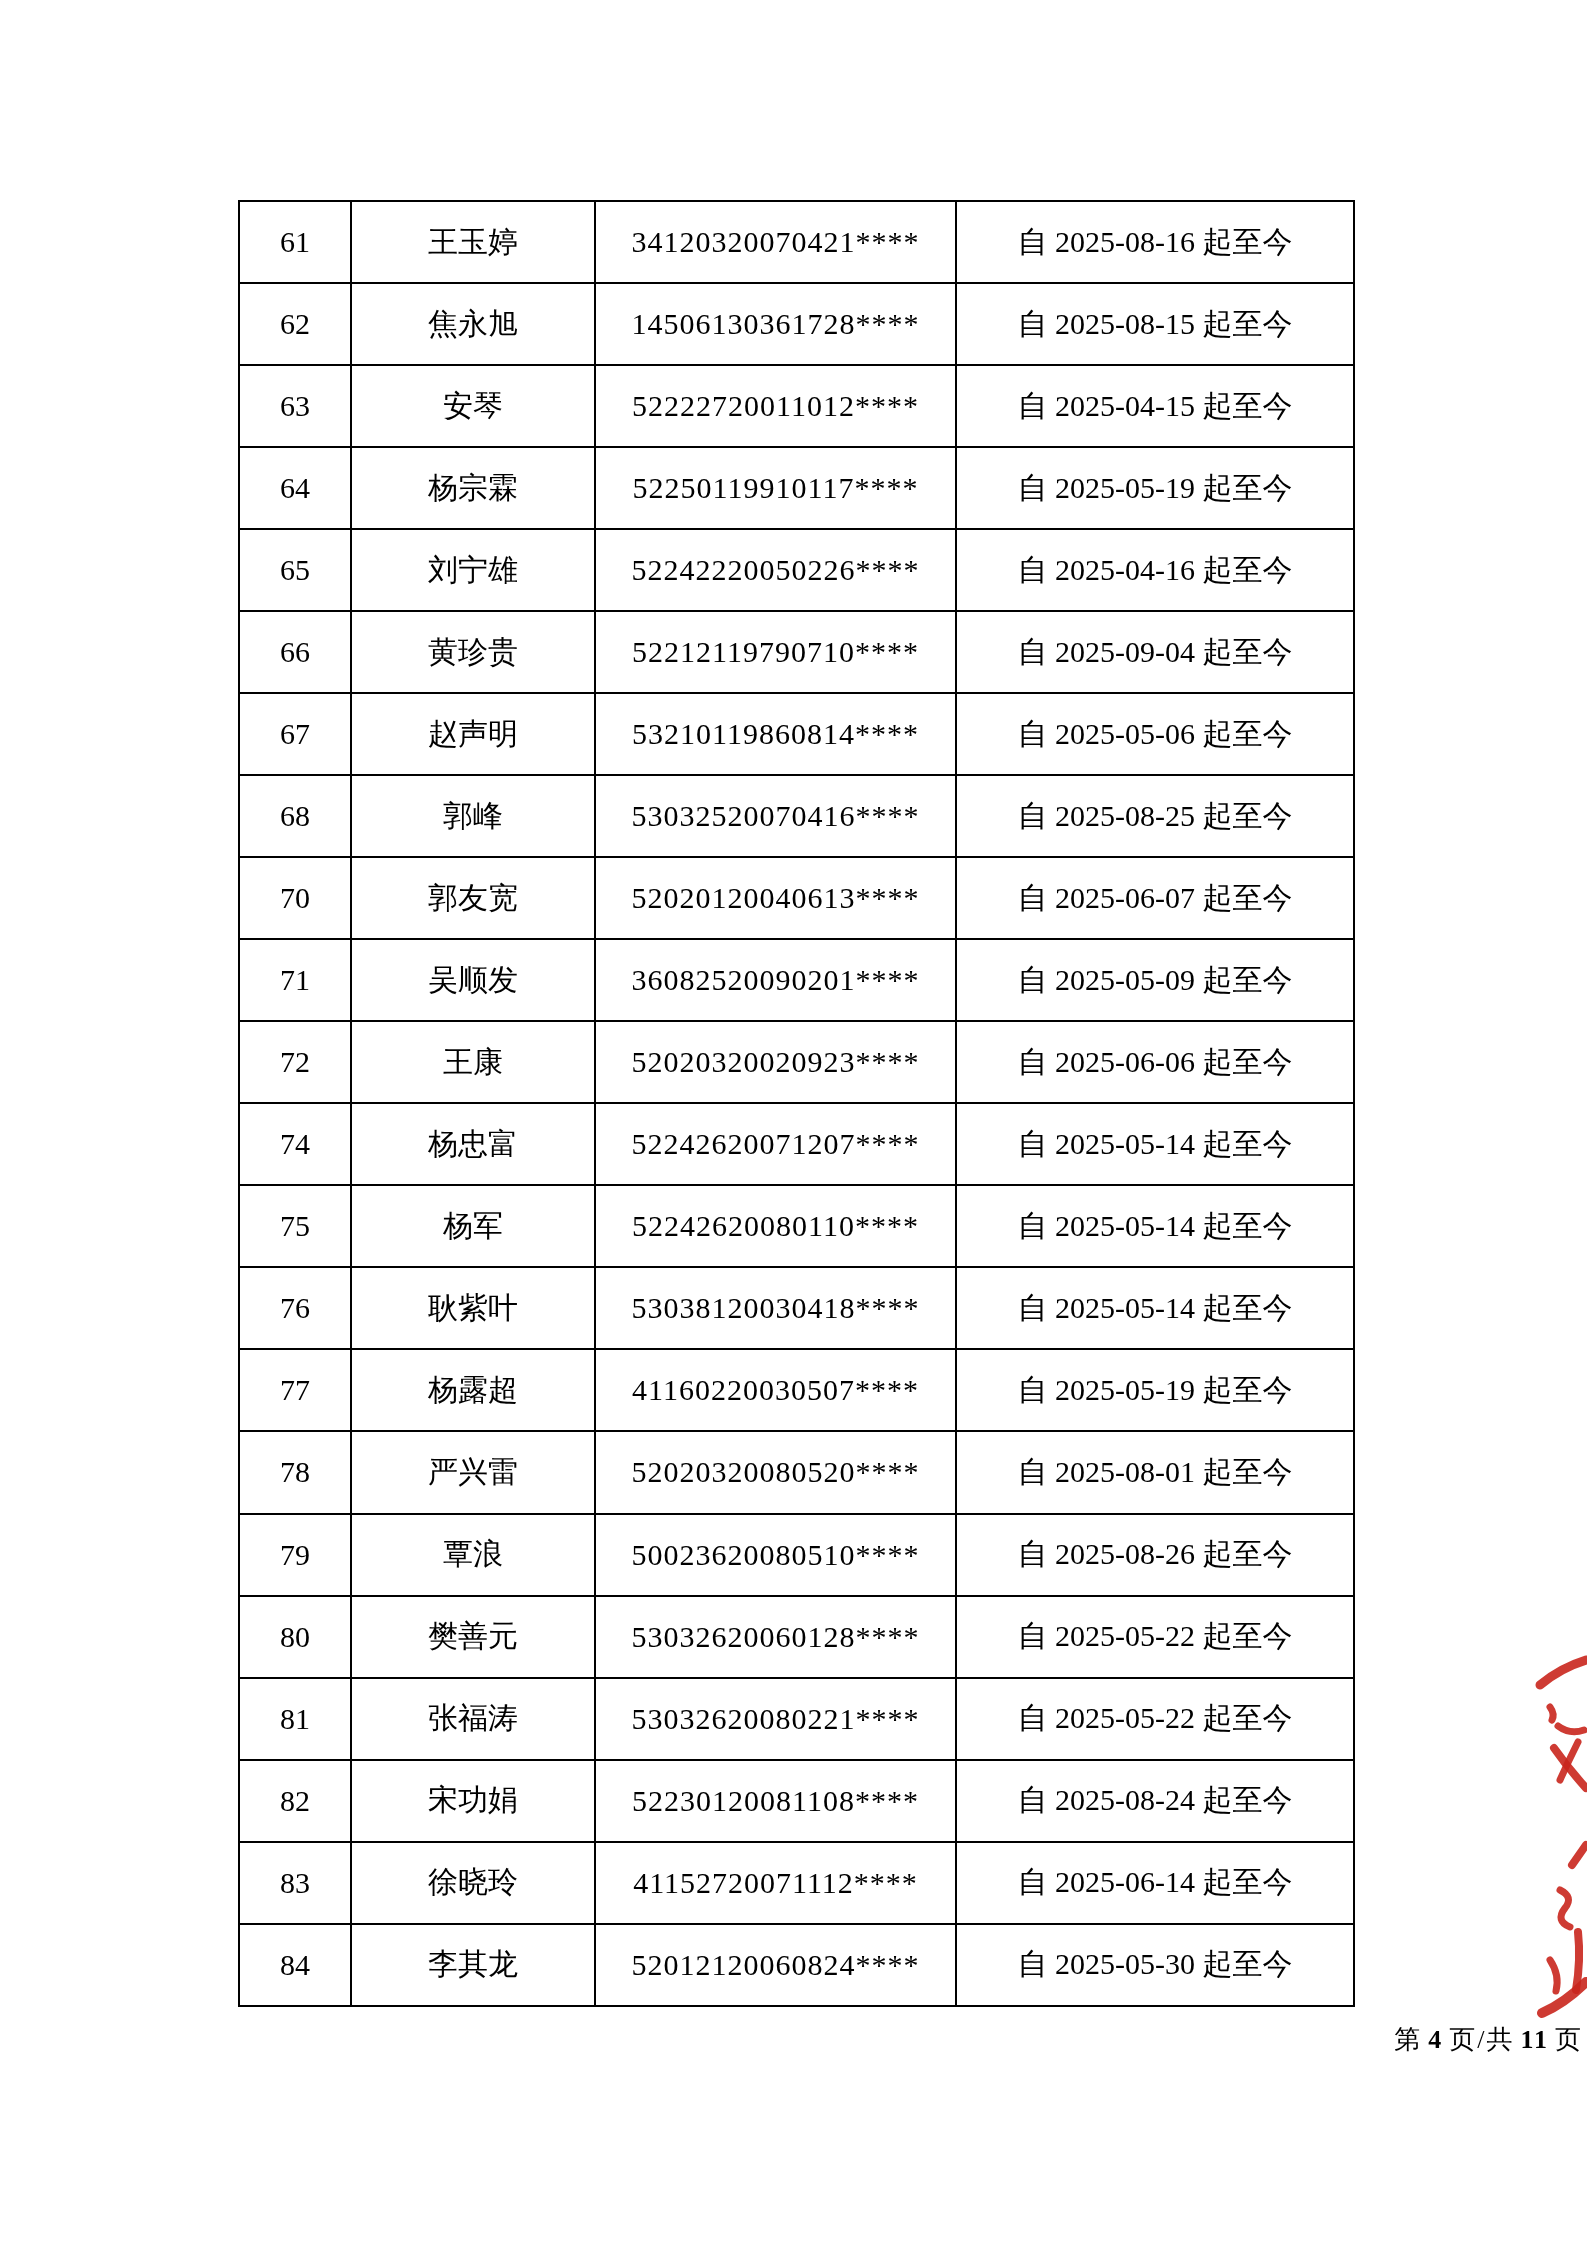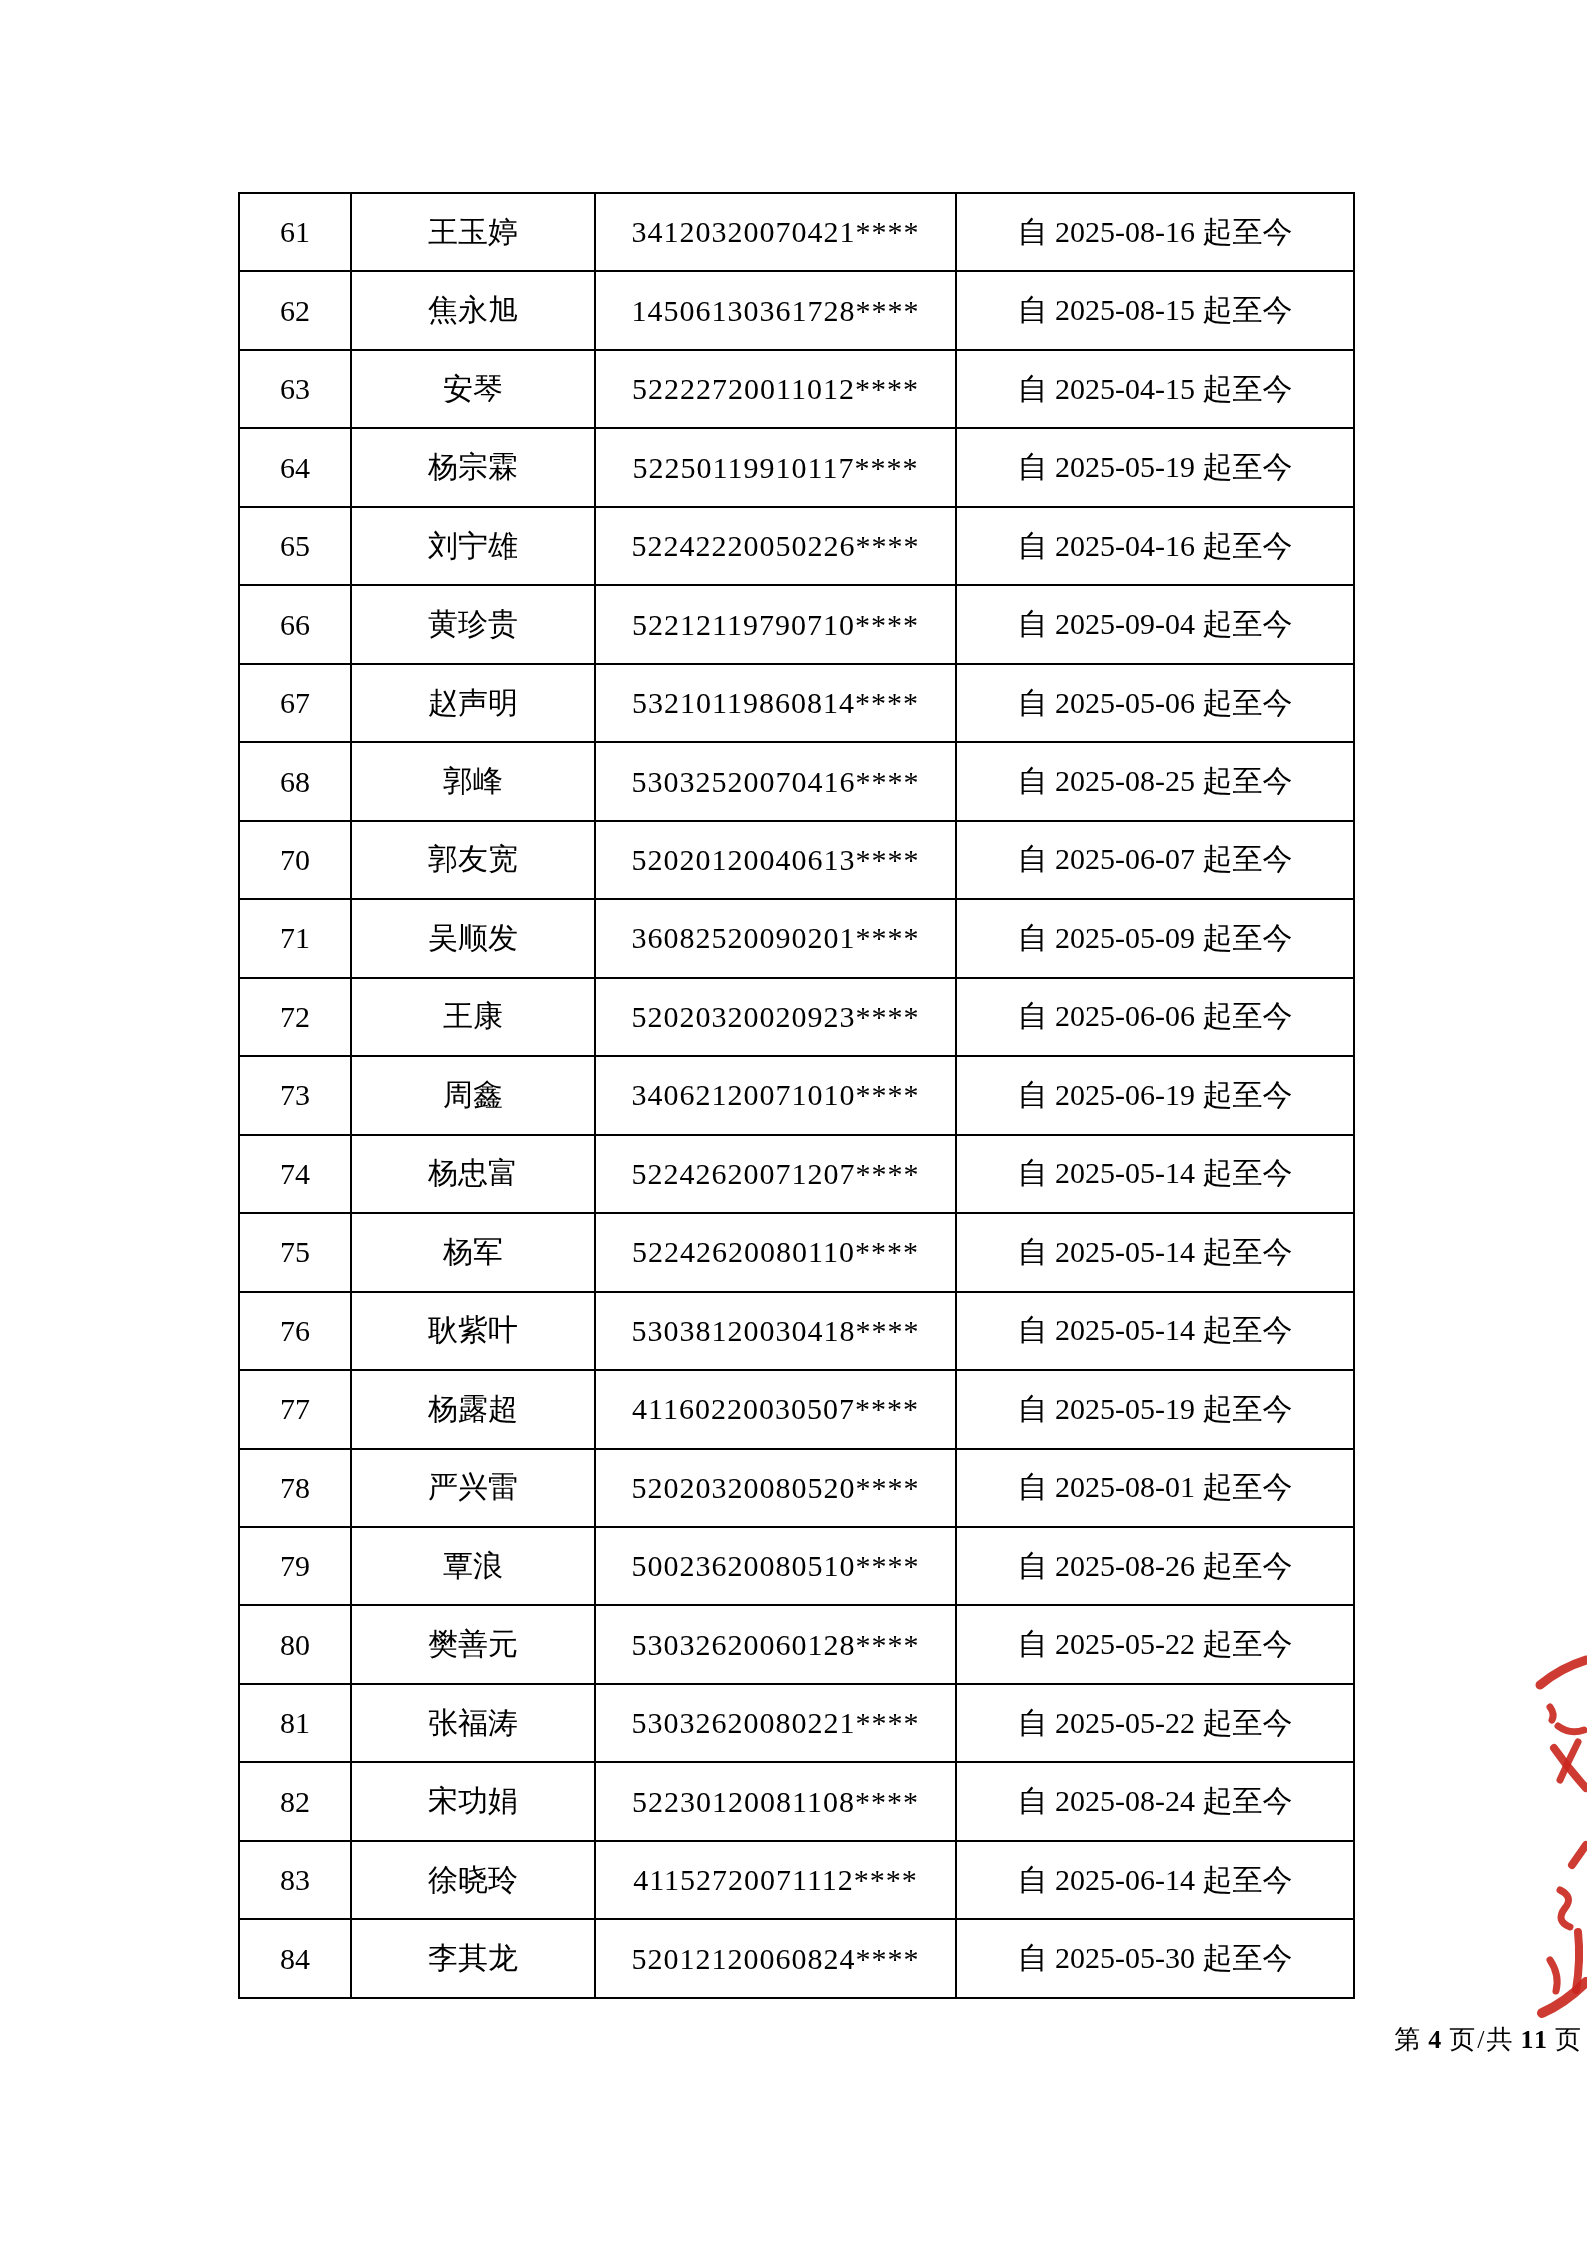--- a/index.html
+++ b/index.html
@@ -7,21 +7,21 @@
     width:1587px;height:2245px;
     background:#ffffff;
     position:relative;
     overflow:hidden;
     font-family:"Liberation Serif","DejaVu Serif",serif;
     color:#000;
   }
   .page{position:absolute;inset:0;background:#ffffff;}
   table.roster{
     position:absolute;
-    left:238px;top:192px;
+    left:238px;top:200px;
     width:1115px;height:1807px;
     border-collapse:collapse;
     table-layout:fixed;
   }
   table.roster td{
     border:2px solid #000000;
     text-align:center;
     vertical-align:middle;
     font-size:30px;
     padding:0;
@@ -133,26 +133,20 @@
           <td class="cell-id">36082520090201****</td>
           <td class="cell-period">自 2025-05-09 起至今</td>
         </tr>
         <tr>
           <td class="cell-no">72</td>
           <td class="cell-name">王康</td>
           <td class="cell-id">52020320020923****</td>
           <td class="cell-period">自 2025-06-06 起至今</td>
         </tr>
         <tr>
-          <td class="cell-no">73</td>
-          <td class="cell-name">周鑫</td>
-          <td class="cell-id">34062120071010****</td>
-          <td class="cell-period">自 2025-06-19 起至今</td>
-        </tr>
-        <tr>
           <td class="cell-no">74</td>
           <td class="cell-name">杨忠富</td>
           <td class="cell-id">52242620071207****</td>
           <td class="cell-period">自 2025-05-14 起至今</td>
         </tr>
         <tr>
           <td class="cell-no">75</td>
           <td class="cell-name">杨军</td>
           <td class="cell-id">52242620080110****</td>
           <td class="cell-period">自 2025-05-14 起至今</td>

